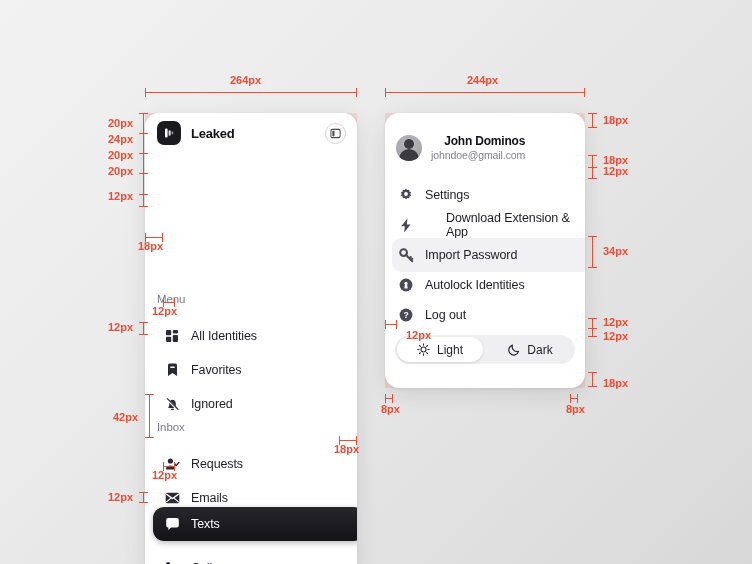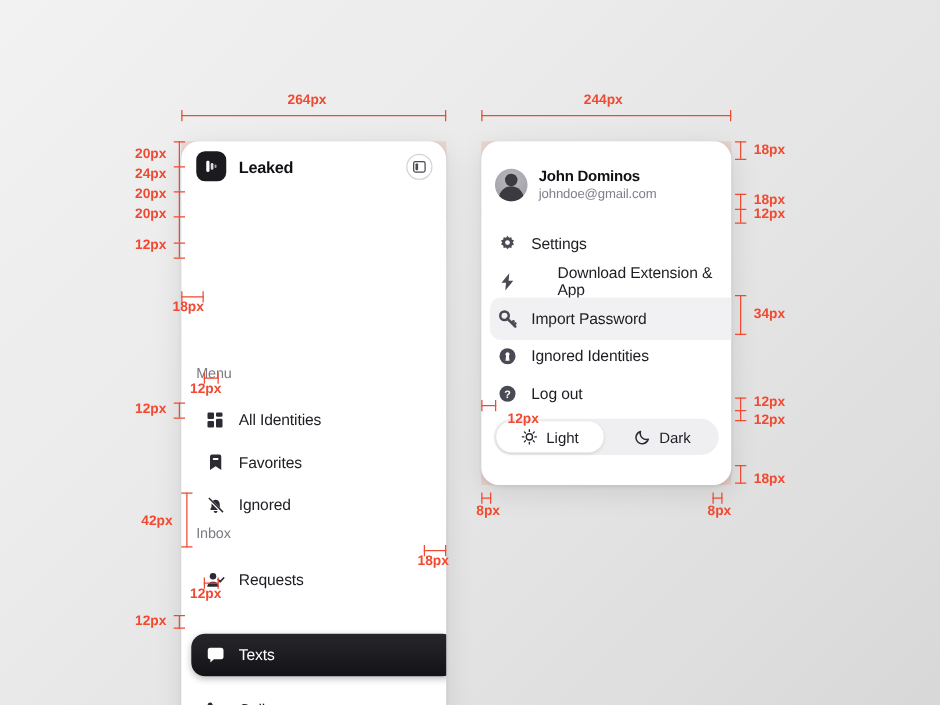--- a/index.html
+++ b/index.html
@@ -126,21 +126,21 @@
 
   
   .row.hovered {
     background: #f1f1f3;
     border-radius: 9px;
     margin: 0 7px;
     padding-left: 5px;
   }
 
   
-  #user-row { display: flex; align-items: center; height: 42px; padding-left: 11px; }
+  #user-row { display: flex; align-items: center; height: 42px; padding-left: 11px; text-align: right; }
   .avatar {
     width: 26px; height: 26px; border-radius: 50%;
     background: radial-gradient(circle at 50% 32%, #b9b9bd 0%, #a9a9ae 55%, #9b9ba0 100%);
     flex: 0 0 26px;
     overflow: hidden;
     position: relative;
   }
   .avatar .head { position: absolute; left: 8px; top: 4px; width: 10px; height: 10px; border-radius: 50%; background: #3a3a40; }
   .avatar .body { position: absolute; left: 3px; top: 14px; width: 20px; height: 14px; border-radius: 10px 10px 0 0; background: #3a3a40; }
   .user-texts { margin-left: 9px; line-height: 1.25; }
@@ -264,20 +264,30 @@
     <span class="ico">
       <svg width="15" height="14" viewBox="0 0 15 14">
           <circle cx="5.4" cy="4" r="2.6" fill="#2b2b33"></circle>
           <path d="M.8 12.4c0-2.4 2-4 4.6-4s4.6 1.6 4.6 4z" fill="#2b2b33"></path>
           <path d="M9.6 6.8l1.5 1.6 2.8-3" stroke="#2b2b33" stroke-width="1.4" fill="none" stroke-linecap="round" stroke-linejoin="round"></path>
         </svg>
     </span>
     <span class="lbl">Requests</span>
   </div>
 
+  <div class="row" style="position:absolute; top:368px; left:0; width:100%; padding-left:18px;">
+    <span class="ico">
+      <svg width="15" height="12" viewBox="0 0 15 12">
+          <rect x="0.7" y="0.8" width="13.6" height="10.4" rx="1.6" fill="#2b2b33"></rect>
+          <path d="M1.3 2l6.2 4.6L13.7 2" stroke="#ffffff" stroke-width="1.3" fill="none"></path>
+          <path d="M1.3 10.2l4.6-4M13.7 10.2l-4.6-4" stroke="#ffffff" stroke-width="1.1" fill="none"></path>
+        </svg>
+    </span>
+    <span class="lbl">Emails</span>
+  </div>
 
   <div class="row selected" style="position:absolute; top:394px; left:0; width:100%;">
     <span class="ico" style="margin-left:10px;">
       <svg width="15" height="15" viewBox="0 0 15 15">
           <path d="M1.2 3.1a2 2 0 012-2h8.6a2 2 0 012 2v5.3a2 2 0 01-2 2H6.1L3.3 13V10.4h-.1a2 2 0 01-2-2z" fill="#ffffff"></path>
         </svg>
     </span>
     <span class="lbl">Texts</span>
   </div>
 
@@ -335,21 +345,21 @@
   </div>
 
   <div class="row" style="position:absolute; top:155px; left:0; width:100%;">
     <span class="ico">
       <svg width="14" height="14" viewBox="0 0 14 14">
           <circle cx="7" cy="7" r="6.4" fill="#4a4a55"></circle>
           <circle cx="7" cy="5.3" r="1.6" fill="#ffffff"></circle>
           <path d="M5.9 6.4h2.2l.5 4.2H5.4z" fill="#ffffff"></path>
         </svg>
     </span>
-    <span class="lbl">Ignored Identities</span>
+    <span class="lbl">Autolock Identities</span>
   </div>
 
   <div class="row" style="position:absolute; top:185px; left:0; width:100%;">
     <span class="ico">
       <svg width="14" height="14" viewBox="0 0 14 14">
           <circle cx="7" cy="7" r="6.4" fill="#4a4a55"></circle>
           <text x="7" y="10.2" text-anchor="middle" font-size="8.6" font-family="Liberation Sans, sans-serif" font-weight="bold" fill="#ffffff">?</text>
         </svg>
     </span>
     <span class="lbl">Log out</span>

